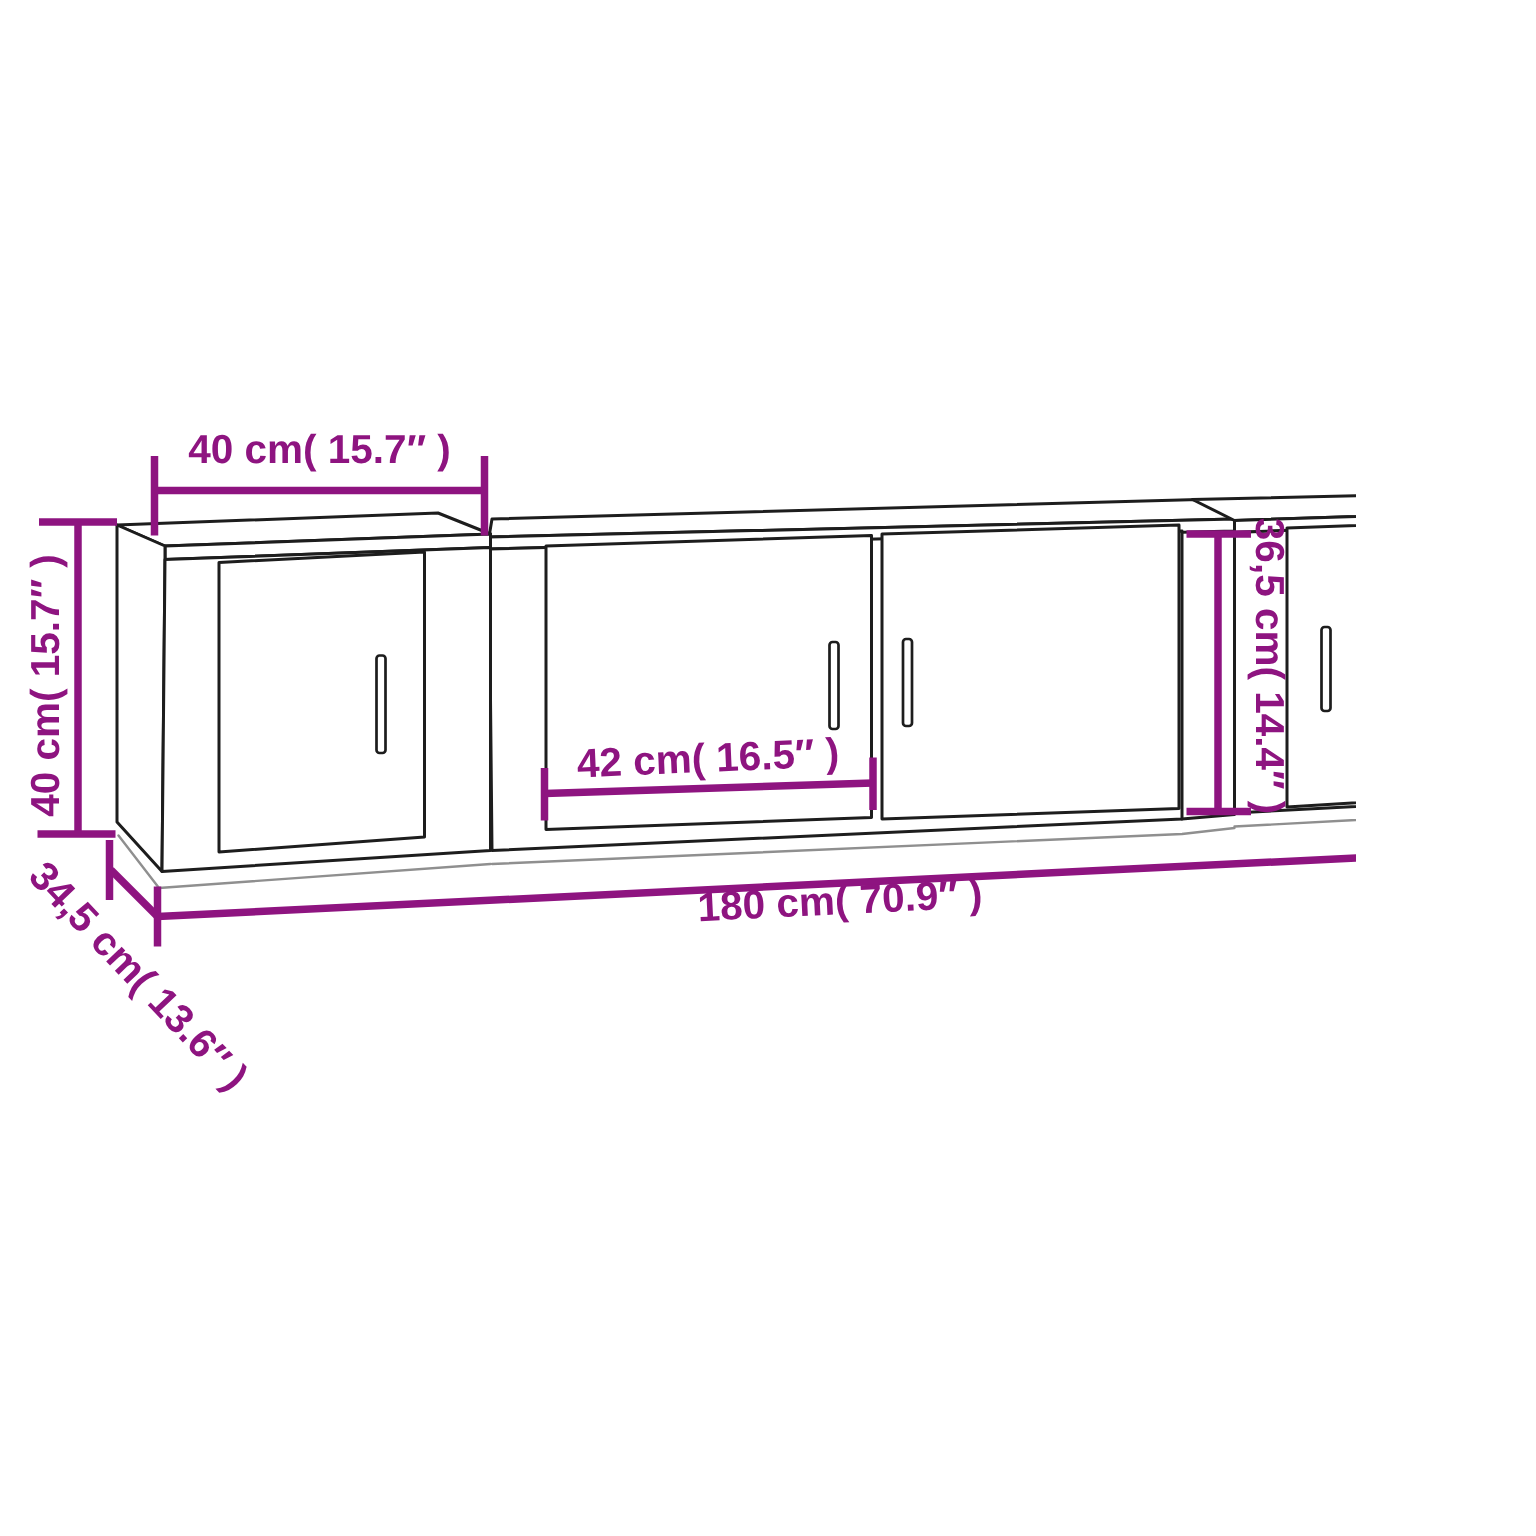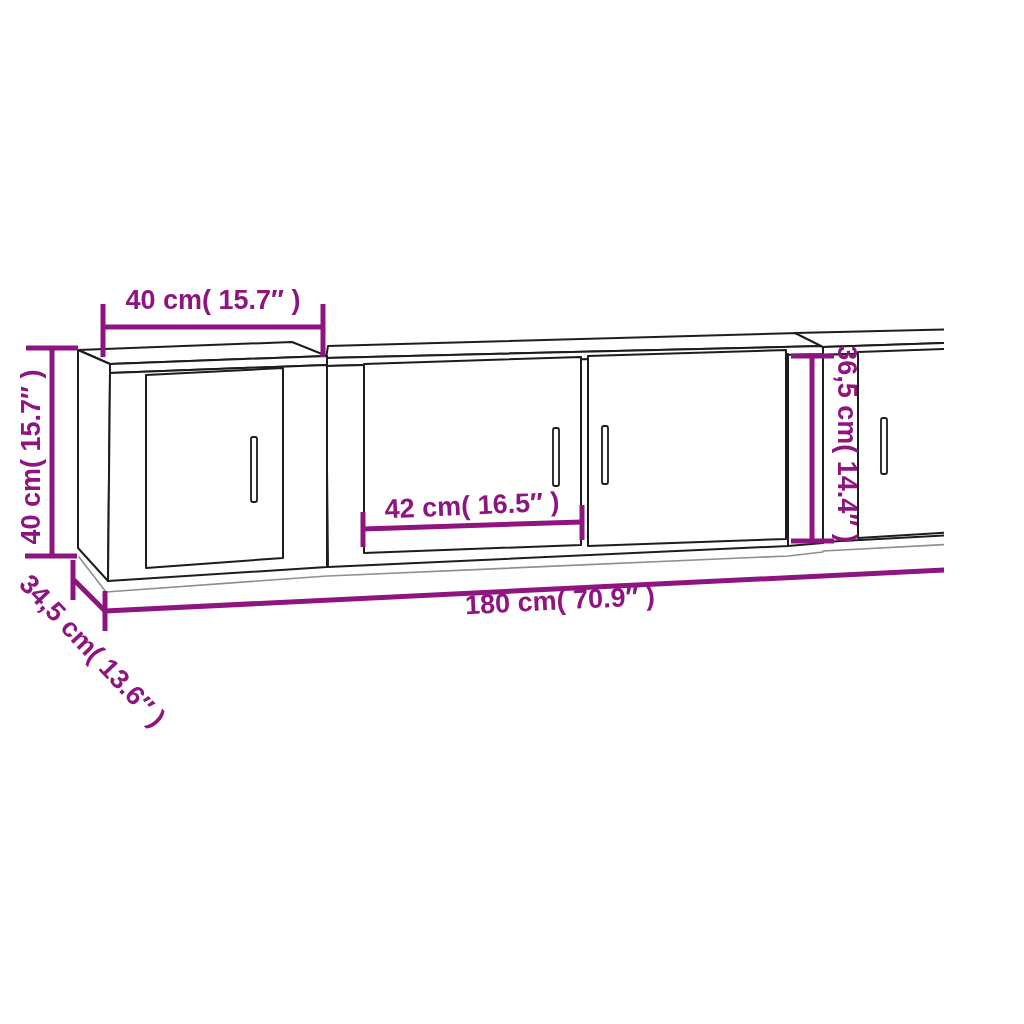--- a/index.html
+++ b/index.html
@@ -1,21 +1,20 @@
 <!DOCTYPE html>
 <html style="--accent: #8E1480; --ink: #1d1d1d; --faint: #8f8f8f;"><head>
 <meta charset="utf-8">
 <style>
   :root { --accent:#8E1480; --ink:#1d1d1d; --faint:#8f8f8f; }
   html,body { margin:0; padding:0; background:#fff; }
   .stage {
     position:relative; width:904px; height:1024px;
     background:#fff; overflow:hidden;
     font-family:"Liberation Sans", sans-serif;
-    padding-left:40px;
   }
   .stage svg { position:absolute; left:0; top:0; }
   .dim-label {
     position:absolute;
     color:var(--accent);
     font-weight:700;
     font-size:27px;
     white-space:pre;
     transform:translate(-50%,-50%);
     line-height:1;

